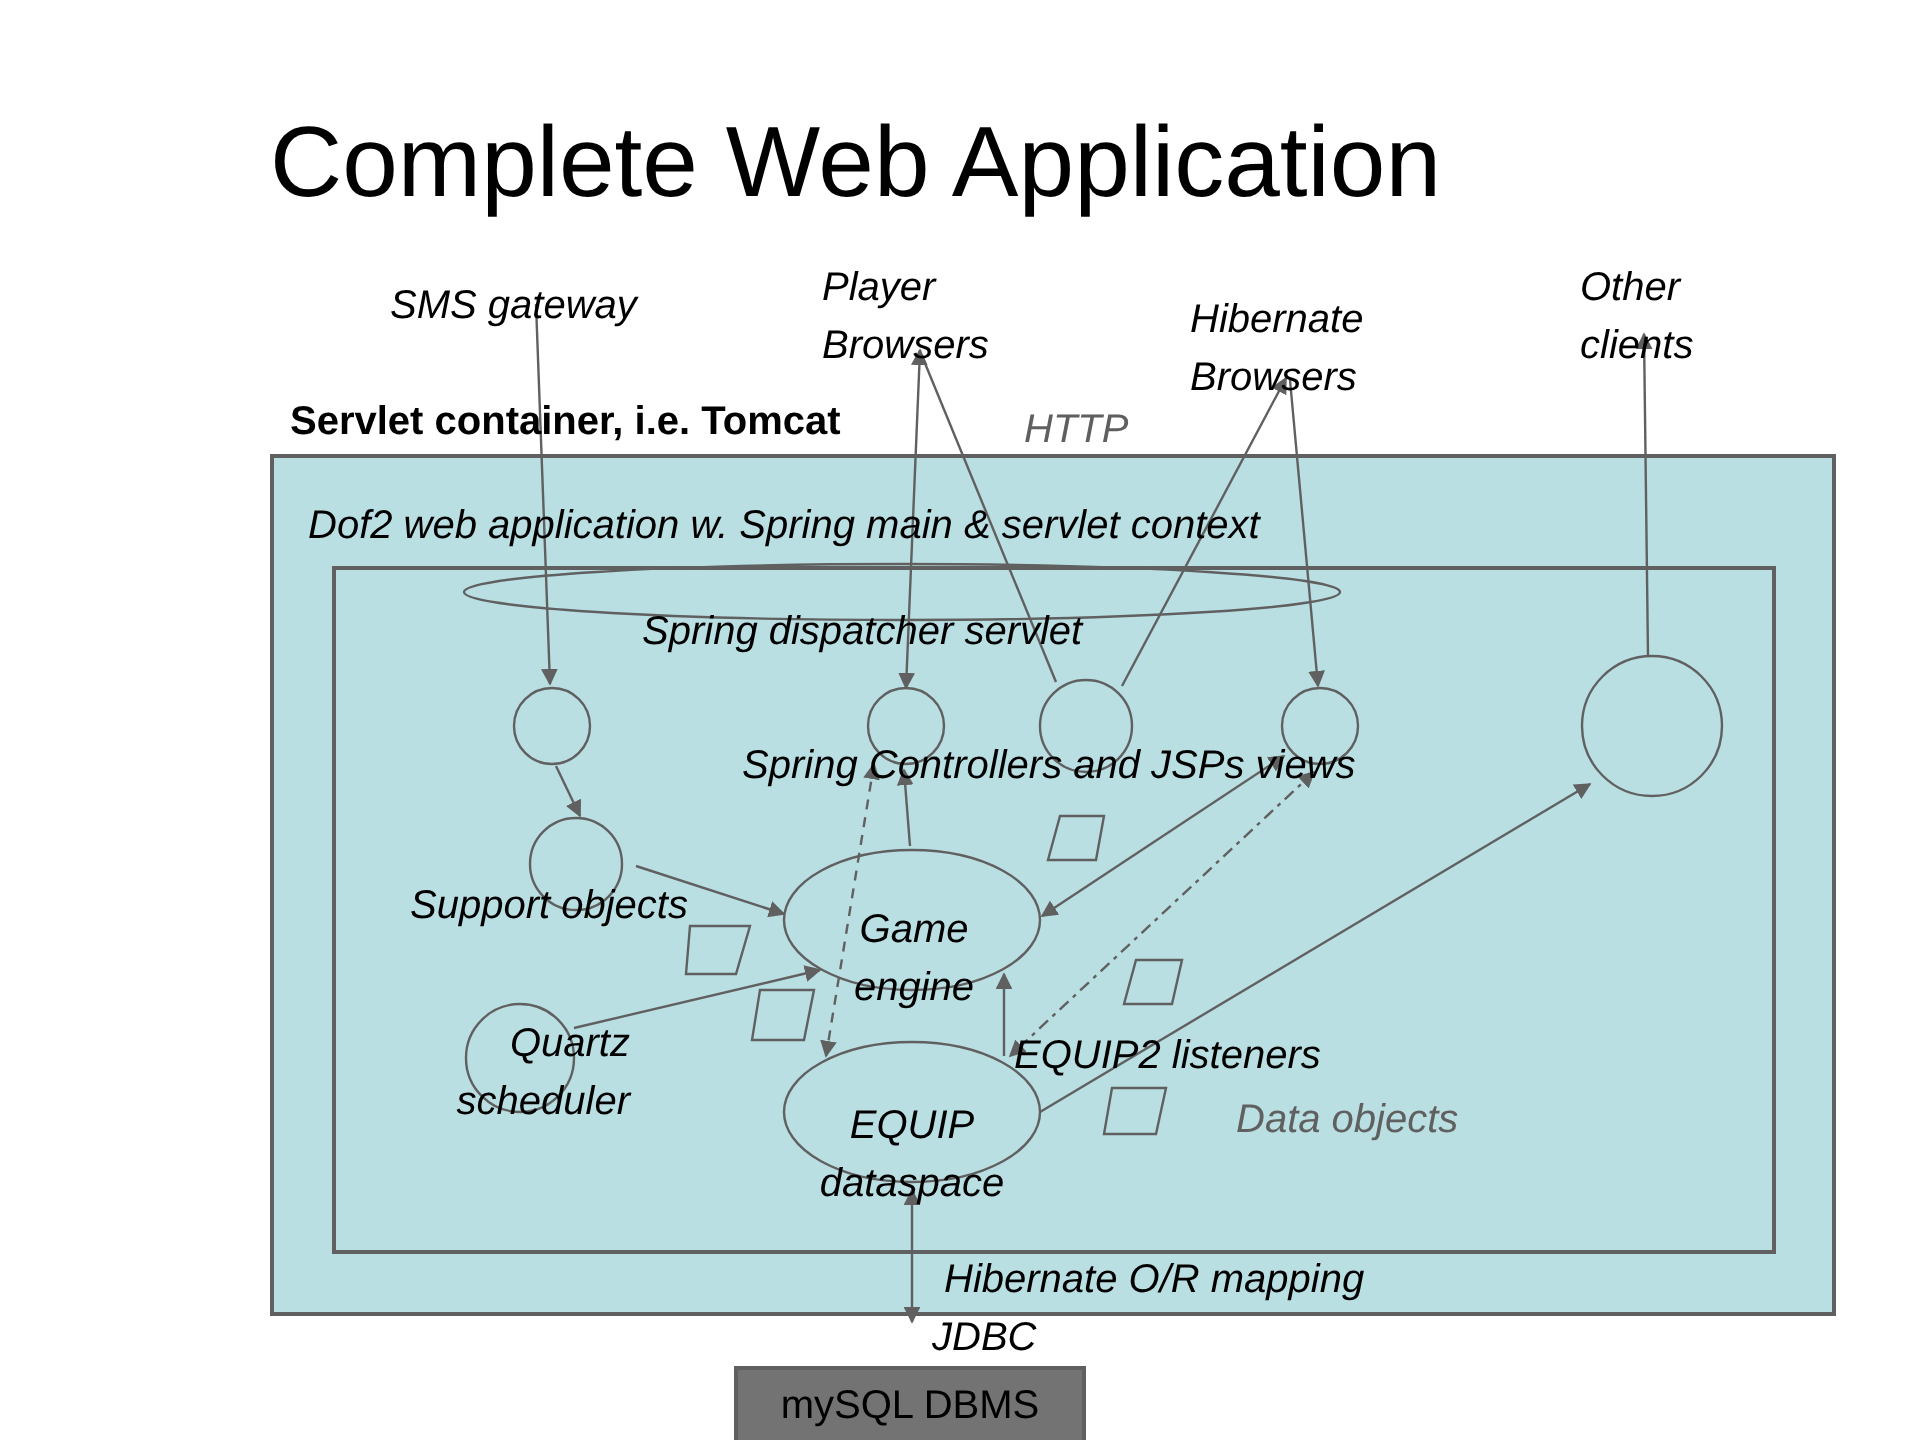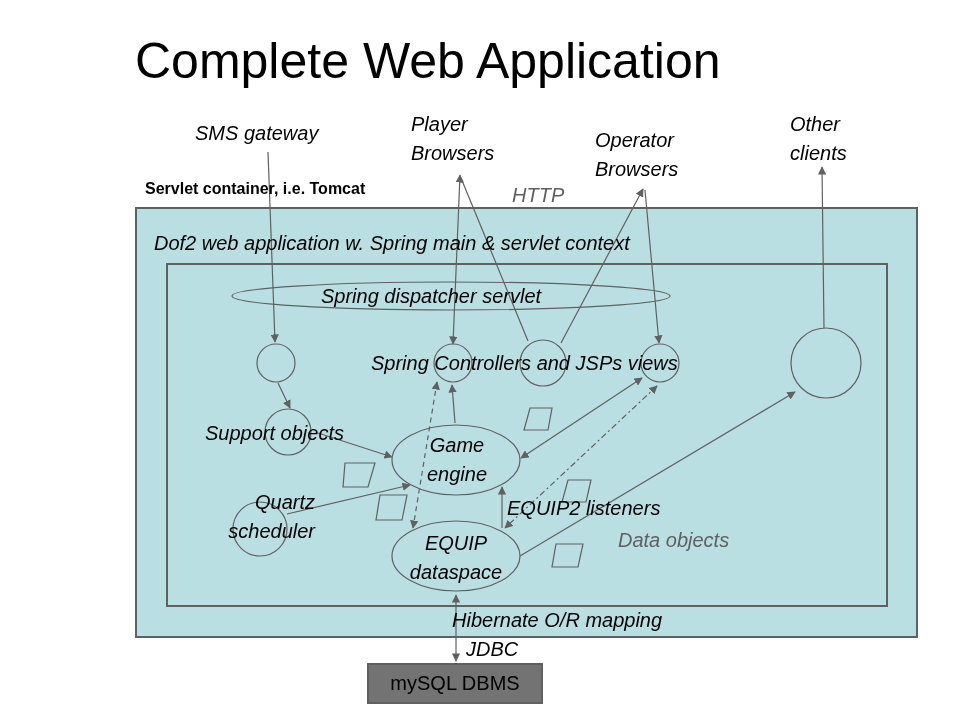--- a/index.html
+++ b/index.html
@@ -1,21 +1,21 @@
 <!DOCTYPE html>
 <html><head>
 <meta charset="utf-8">
 <style>
   html, body { margin: 0; padding: 0; background: #ffffff; }
   body { width: 960px; height: 720px; position: relative; overflow: hidden;
          font-family: "Liberation Sans", sans-serif; color: #000; }
-  .abs { position: absolute; white-space: nowrap; }
+  .abs { position: absolute; white-space: nowrap; margin-top: 20px; }
   .title { left: 135px; top: 30px; font-size: 50px; line-height: 62px; }
   .lbl { font-size: 20px; line-height: 29px; font-style: italic; }
-  .bold { font-weight: bold; font-size: 16px; }
+  .bold { font-weight: bold; font-size: 20px; }
   .italic-grey { font-style: italic; color: #5f5f5f; }
   .grey { color: #606060; }
   .container { left: 135px; top: 207px; width: 783px; height: 431px;
                background: #badfe3; border: 2px solid #606060; box-sizing: border-box; }
   .inner { left: 166px; top: 263px; width: 722px; height: 344px;
            border: 2px solid #606060; box-sizing: border-box; }
   .db { left: 367px; top: 663px; width: 176px; height: 41px; background: #737373;
         border: 2px solid #606060; box-sizing: border-box; font-size: 20px;
         line-height: 37px; text-align: center; }
   svg#diagram { position: absolute; left: 0; top: 0; }
@@ -74,21 +74,21 @@
     <line x1="456" y1="595" x2="456" y2="661" marker-start="url(#arr)" marker-end="url(#arr)"></line>
   </g>
 </svg>
 
 <div class="abs lbl" style="left:195px; top:119px;">SMS gateway</div>
 <div class="abs lbl" style="left:411px; top:110px;">
   <div>Player</div>
   <div>Browsers</div>
 </div>
 <div class="abs lbl" style="left:595px; top:126px;">
-  <div>Operator</div>
+  <div>Hibernate</div>
   <div>Browsers</div>
 </div>
 <div class="abs lbl" style="left:790px; top:110px;">
   <div>Other</div>
   <div>clients</div>
 </div>
 <div class="abs bold" style="left:145px; top:180px;">Servlet container, i.e. Tomcat</div>
 <div class="abs lbl italic-grey" style="left:512px; top:181px;">HTTP</div>
 <div class="abs lbl" style="left:154px; top:229px;">Dof2 web application w. Spring main &amp; servlet context</div>
 <div class="abs lbl" style="left:321px; top:282px;">Spring dispatcher servlet</div>
@@ -103,14 +103,14 @@
   <div>scheduler</div>
 </div>
 <div class="abs lbl" style="left:507px; top:494px;">EQUIP2 listeners</div>
 <div class="abs lbl" style="left:400px; top:529px; text-align:center; width:112px;">
   <div>EQUIP</div>
   <div>dataspace</div>
 </div>
 <div class="abs lbl grey" style="left:618px; top:526px;">
   <div>Data objects</div>
 </div>
-<div class="abs lbl" style="left:452px; top:606px;">Hibernate O/R mapping</div>
+<div class="abs lbl" style="left:472px; top:606px;">Hibernate O/R mapping</div>
 <div class="abs lbl" style="left:466px; top:635px;">JDBC</div>
 
 </body></html>

